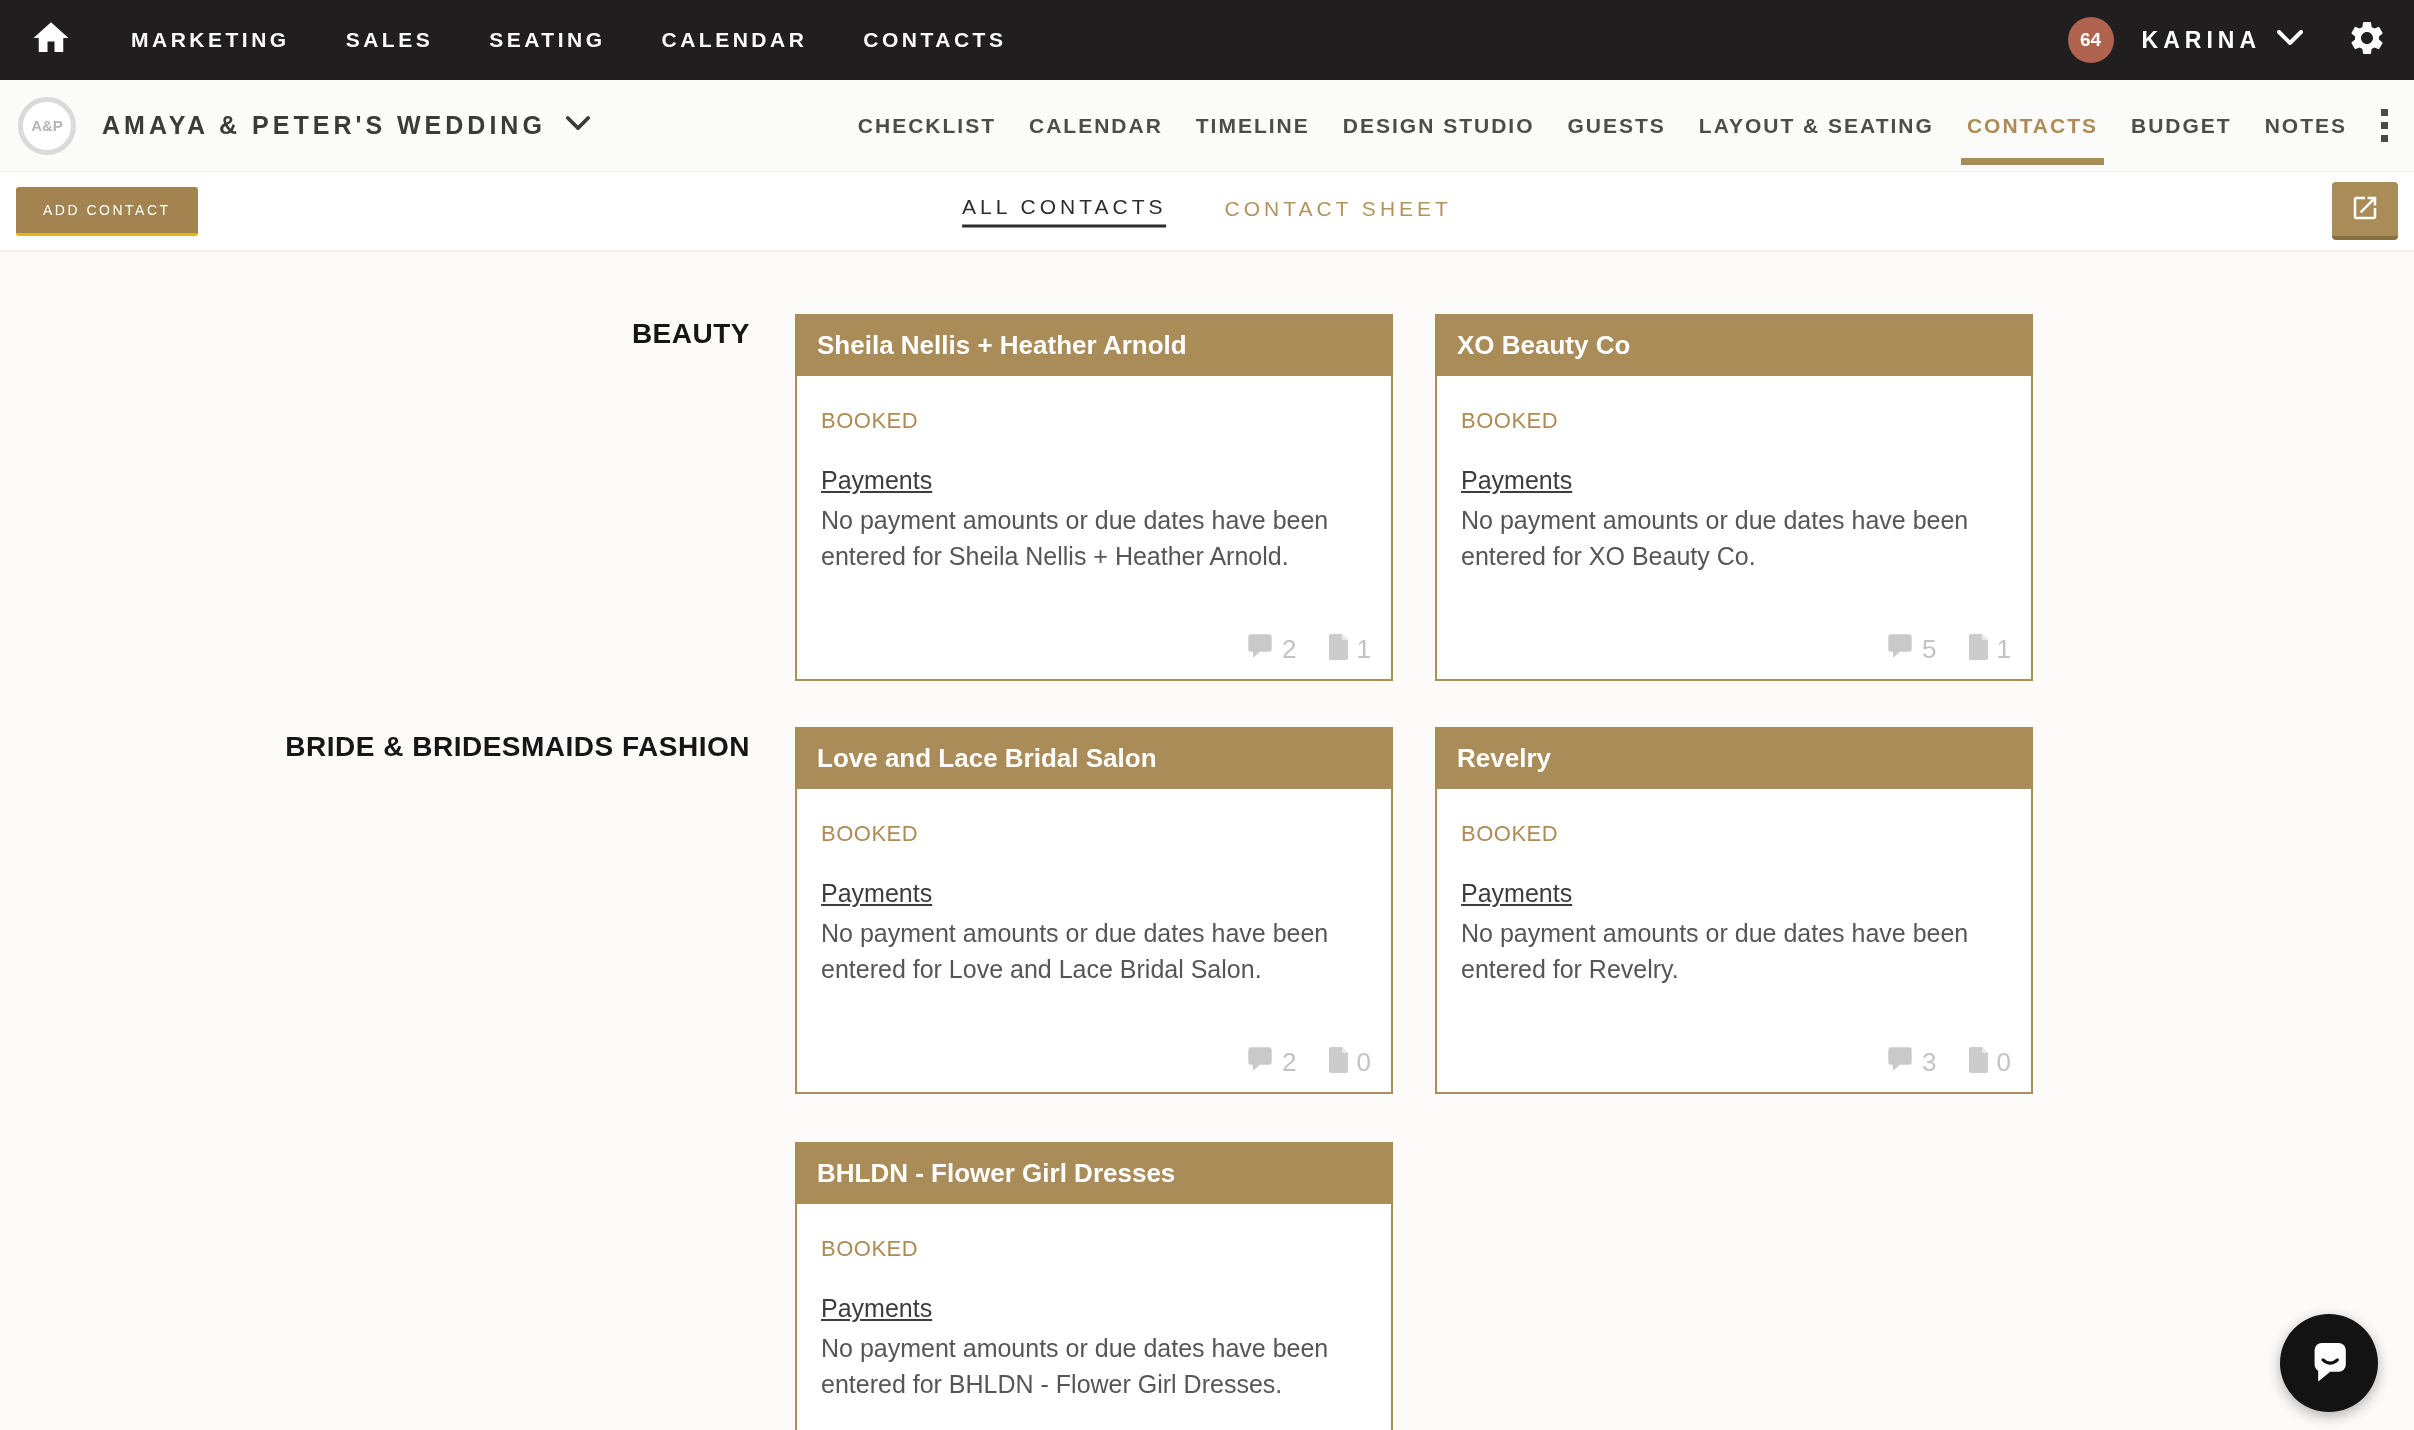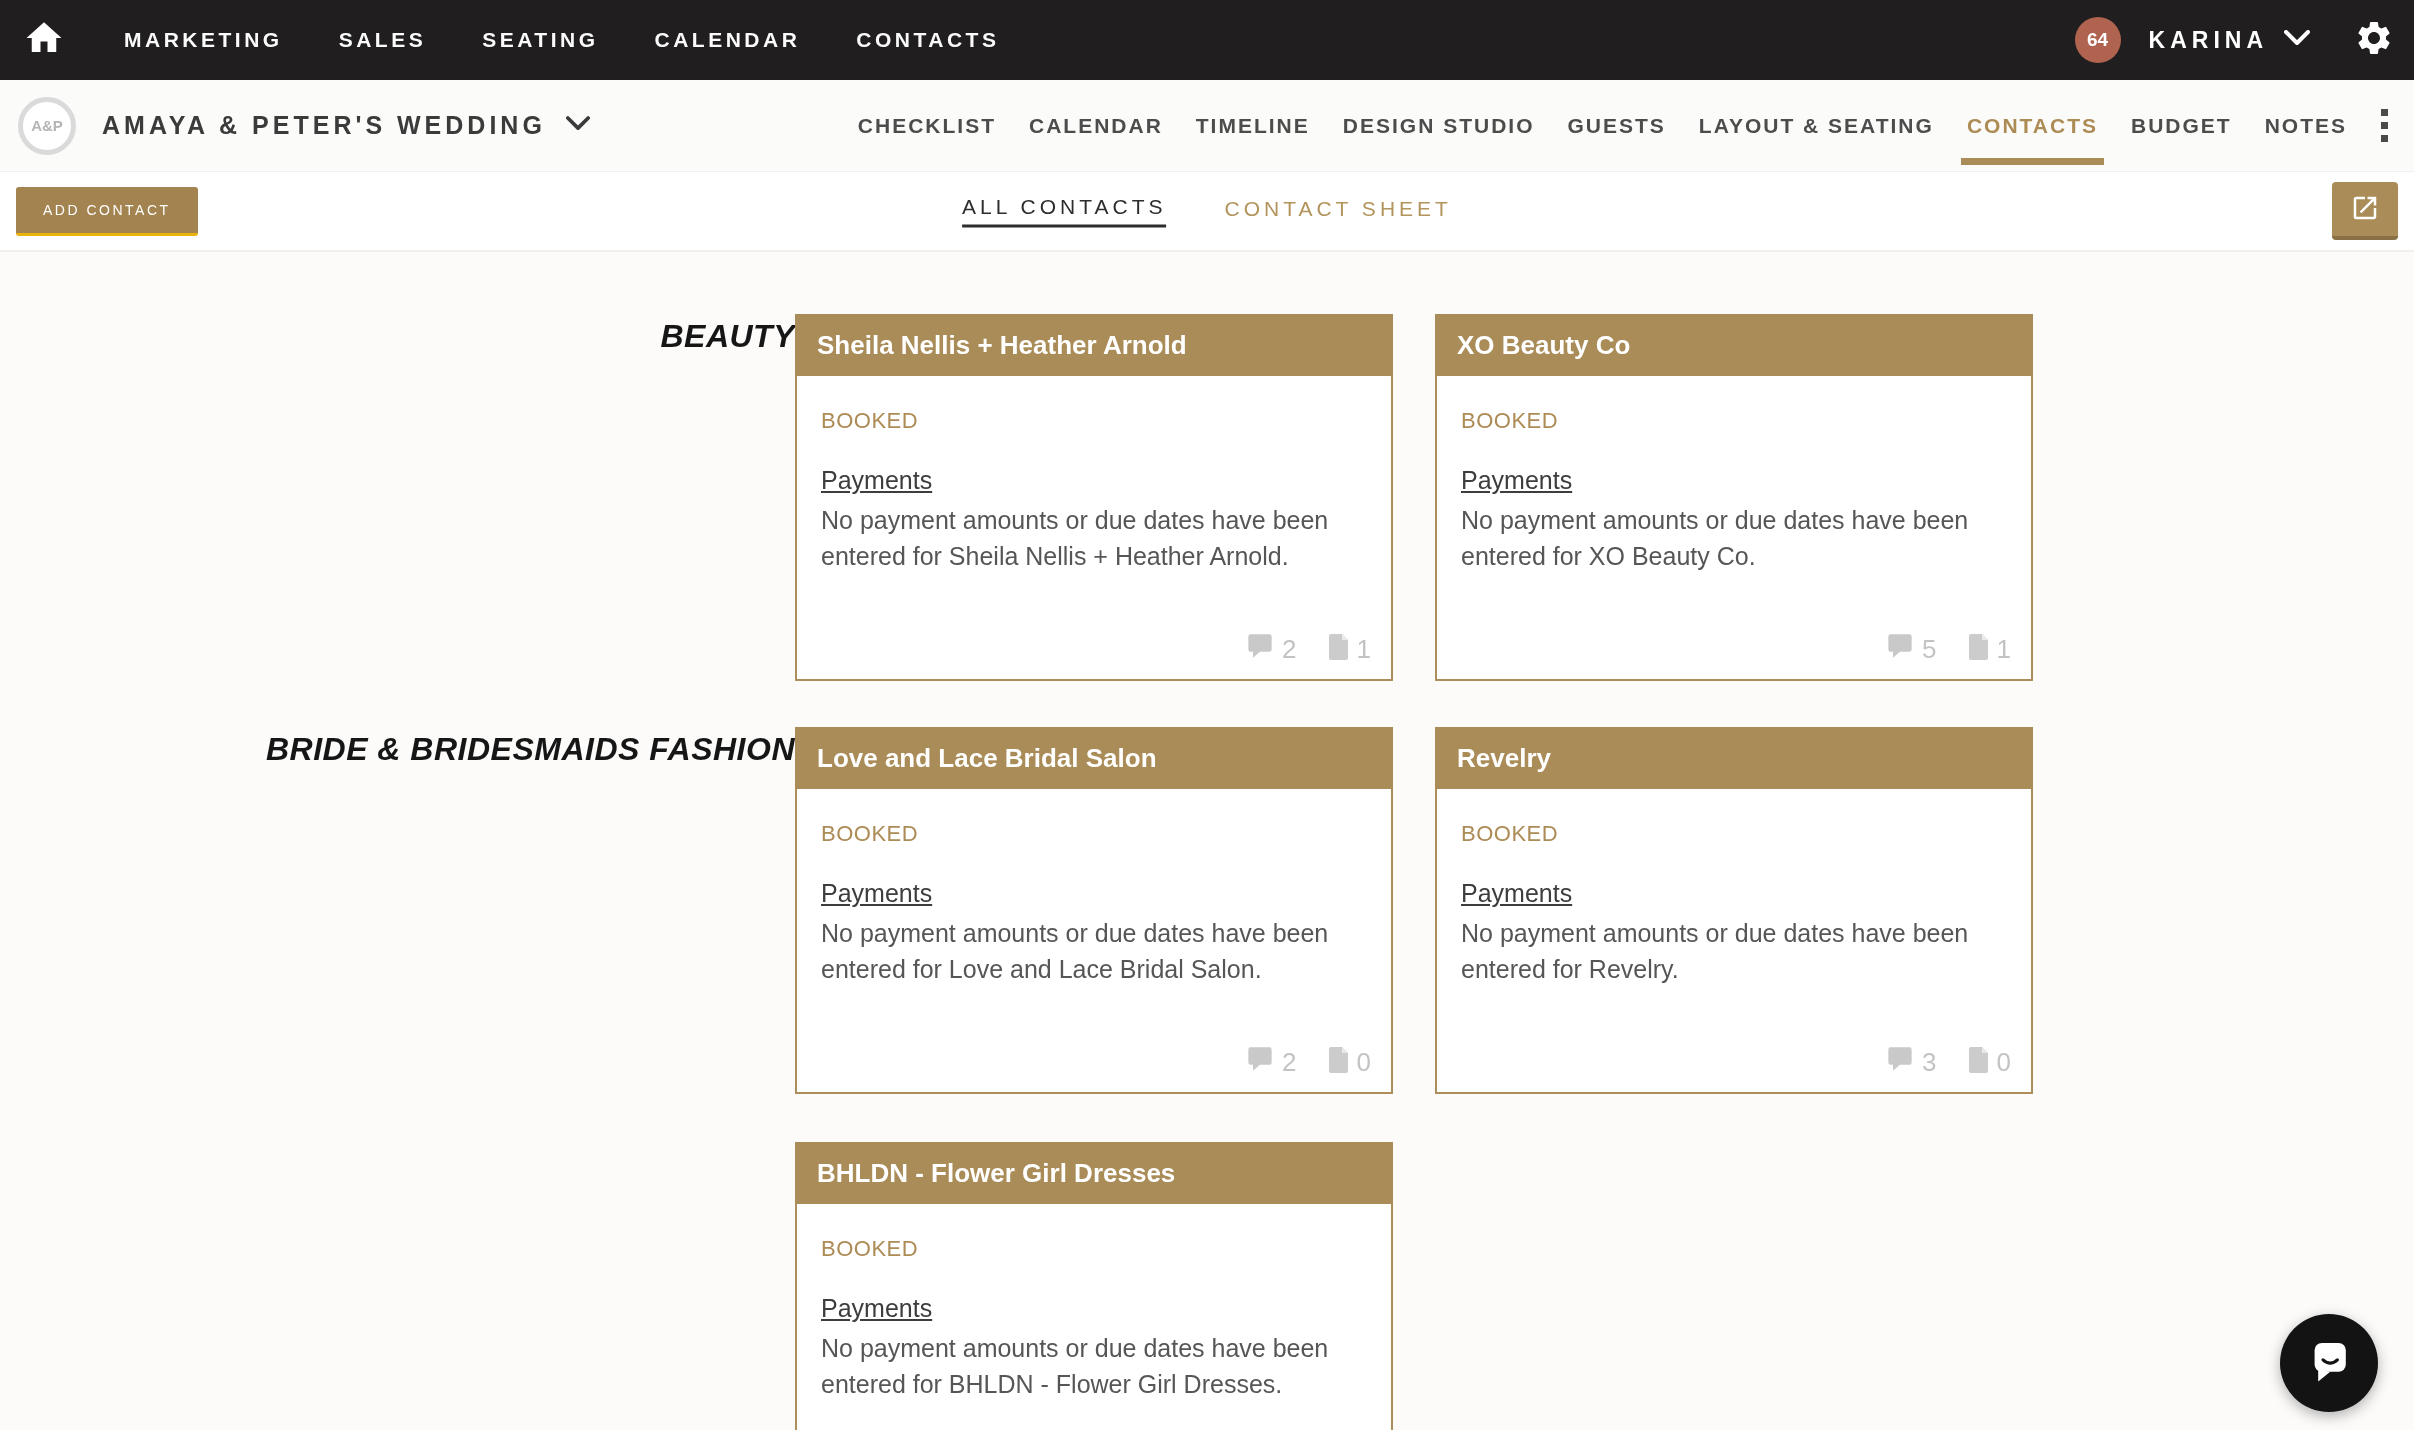--- a/index.html
+++ b/index.html
@@ -6,21 +6,21 @@
   html,body { width:2414px; height:1430px; overflow:hidden; }
   body {
     font-family:"Liberation Sans", sans-serif;
     background:#fcfbfa;
     position:relative;
   }
 
   
   .topbar {
     height:80px; background:#201e1e; display:flex; align-items:center;
-    padding:0 20px; color:#fff;
+    padding:0 27px; color:#fff;
   }
   .home-btn { width:48px; display:flex; align-items:center; justify-content:center; cursor:pointer; }
   .topnav-items { display:flex; gap:56px; margin-left:56px; }
   .topnav-item {
     font-size:21px; font-weight:bold; letter-spacing:3.5px; color:#fbfbfb; cursor:pointer;
   }
   .topbar-right { margin-left:auto; display:flex; align-items:center; gap:28px; }
   .notif-badge {
     width:46px; height:46px; border-radius:50%; background:#b0644f; color:#fff;
     display:flex; align-items:center; justify-content:center; font-size:19px; font-weight:bold;
@@ -71,22 +71,22 @@
   .btn-export {
     margin-left:auto; width:66px; height:58px; background:#a98c57; border:none;
     border-bottom:4px solid #8a7044; border-radius:4px; display:flex;
     align-items:center; justify-content:center; cursor:pointer;
   }
 
   
   .content { padding-top:62px; }
   .section { display:flex; align-items:flex-start; margin-bottom:46px; }
   .section-label {
-    width:795px; flex:0 0 795px; text-align:right; 
-    font-size:32px; font-weight:bold; color:#161616; letter-spacing:0.5px; padding-top:4px;font-style:italic;
+    width:795px; flex:0 0 795px; text-align:right; padding-right:45px;
+    font-size:28px; font-weight:bold; color:#161616; letter-spacing:0.5px; padding-top:4px;
   }
   .section-cards { width:1240px; display:flex; flex-wrap:wrap; column-gap:42px; row-gap:48px; }
 
   .card {
     width:598px; height:367px; background:#fff; border:2px solid #ab8e59; position:relative;
   }
   .card-header {
     height:62px; margin:-2px -2px 0 -2px; background:#a98c57; display:flex; align-items:center;
     padding:0 22px; color:#fff; font-size:26px; font-weight:bold;
   }

